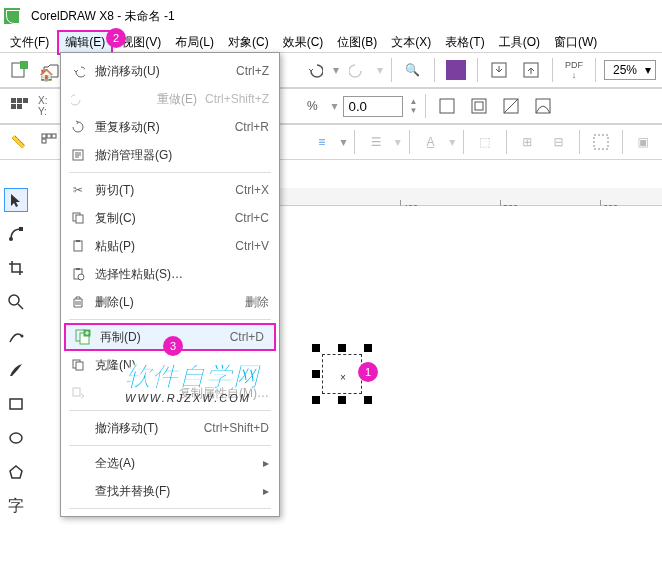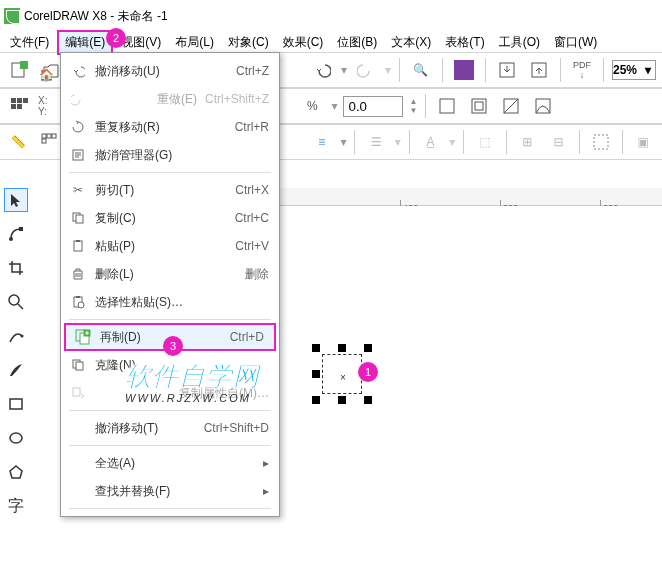--- a/index.html
+++ b/index.html
@@ -1,33 +1,33 @@
 <!DOCTYPE html>
 <html><head>
 <meta charset="utf-8">
 <style>
 * { margin: 0; padding: 0; box-sizing: border-box; font-family: "Microsoft YaHei", sans-serif; }
 body { background: #fff; width: 662px; height: 578px; overflow: hidden; font-size: 12px; }
 
-.titlebar { height: 22px; background: #fff; display: flex; align-items: center; padding: 16px 4px; gap: 4px; }
+.titlebar { height: 22px; background: #fff; display: flex; align-items: center; padding: 16px 4px; gap: 11px; }
 .app-icon { width: 16px; height: 16px; background: #4caf50; display: inline-block; position: relative; }
 .app-icon::after { content: ''; position: absolute; left: 2px; top: 2px; width: 12px; height: 12px; border: 1px solid #fff; border-radius: 0 0 0 8px; }
 
 .menubar { height: 20px; display: flex; align-items: center; padding: 0 4px; gap: 2px; }
 .menu-item { padding: 2px 6px; cursor: pointer; }
 .menu-item.active { border: 2px solid #e91ebd; background: #e6f3ff; }
 
 .toolbar-row { height: 36px; border-top: 1px solid #d4d4d4; border-bottom: 1px solid #d4d4d4; display: flex; align-items: center; padding: 0 6px; gap: 6px; }
 .toolbar-row.r2 { height: 36px; }
 .toolbar-row.r3 { height: 36px; }
 
 .tb-btn { width: 26px; height: 26px; display: flex; align-items: center; justify-content: center; color: #555; }
 .tb-sep { width: 1px; height: 24px; background: #ccc; margin: 0 2px; }
 .purple-square { width: 20px; height: 20px; background: #7b3fa0; }
-.zoom-select { border: 1px solid #999; padding: 2px 18px 2px 0; background: #fff; position: relative; font-weight: bold; }
+.zoom-select { border: 1px solid #999; padding: 2px 18px 2px 8px; background: #fff; position: relative; }
 
 .left-toolbox { position: absolute; left: 0; top: 184px; width: 32px; display: flex; flex-direction: column; align-items: center; gap: 10px; padding-top: 4px; }
 .tool { width: 24px; height: 24px; display: flex; align-items: center; justify-content: center; color: #333; }
 .tool.sel { background: #e6f0ff; border: 1px solid #3399ff; }
 
 .left-panel2 { position: absolute; left: 34px; top: 60px; width: 26px; display: flex; flex-direction: column; align-items: center; gap: 8px; padding-top: 4px; }
 .panel-icon { width: 22px; height: 22px; display: flex; align-items: center; justify-content: center; color: #444; }
 
 .ruler-h { position: absolute; left: 60px; top: 188px; right: 0; height: 18px; background: #f5f5f5; border-bottom: 1px solid #ccc; font-size: 9px; color: #666; }
 .ruler-tick { position: absolute; top: 0; height: 18px; border-left: 1px solid #999; padding-left: 2px; line-height: 16px; margin-top: 12px; }
@@ -359,35 +359,35 @@
           <rect x="3" y="2" width="8" height="10" fill="none" stroke="#666"></rect>
           <rect x="5" y="1" width="4" height="2" fill="#666"></rect>
         </svg>
       </span>
     <span class="lbl">粘贴(P)</span>
     <span class="short">Ctrl+V</span>
   </div>
   <div class="menu-row">
     <span class="ico">
         <svg width="14" height="14">
-          <path d="M3 4h8v8H3z M5 4V2h4v2 M5 6v4 M7 6v4 M9 6v4" fill="none" stroke="#666"></path>
-        </svg>
-      </span>
-    <span class="lbl">删除(L)</span>
-    <span class="short">删除</span>
-  </div>
-  <div class="menu-row">
-    <span class="ico">
-        <svg width="14" height="14">
           <rect x="3" y="2" width="8" height="10" fill="none" stroke="#666"></rect>
           <rect x="5" y="1" width="4" height="2" fill="#666"></rect>
           <circle cx="10" cy="10" r="3" fill="#fff" stroke="#666"></circle>
         </svg>
       </span>
     <span class="lbl">选择性粘贴(S)…</span>
+  </div>
+  <div class="menu-row">
+    <span class="ico">
+        <svg width="14" height="14">
+          <path d="M3 4h8v8H3z M5 4V2h4v2 M5 6v4 M7 6v4 M9 6v4" fill="none" stroke="#666"></path>
+        </svg>
+      </span>
+    <span class="lbl">删除(L)</span>
+    <span class="short">删除</span>
   </div>
   <div class="menu-sep"></div>
   <div class="menu-row highlight">
     <span class="ico">
         <svg width="16" height="16">
           <rect x="1" y="1" width="9" height="11" fill="none" stroke="#666"></rect>
           <rect x="5" y="4" width="9" height="11" fill="#fff" stroke="#666"></rect>
           <rect x="9" y="1" width="6" height="6" fill="#4caf50"></rect>
           <path d="M12 2v4M10 4h4" stroke="#fff"></path>
         </svg>

